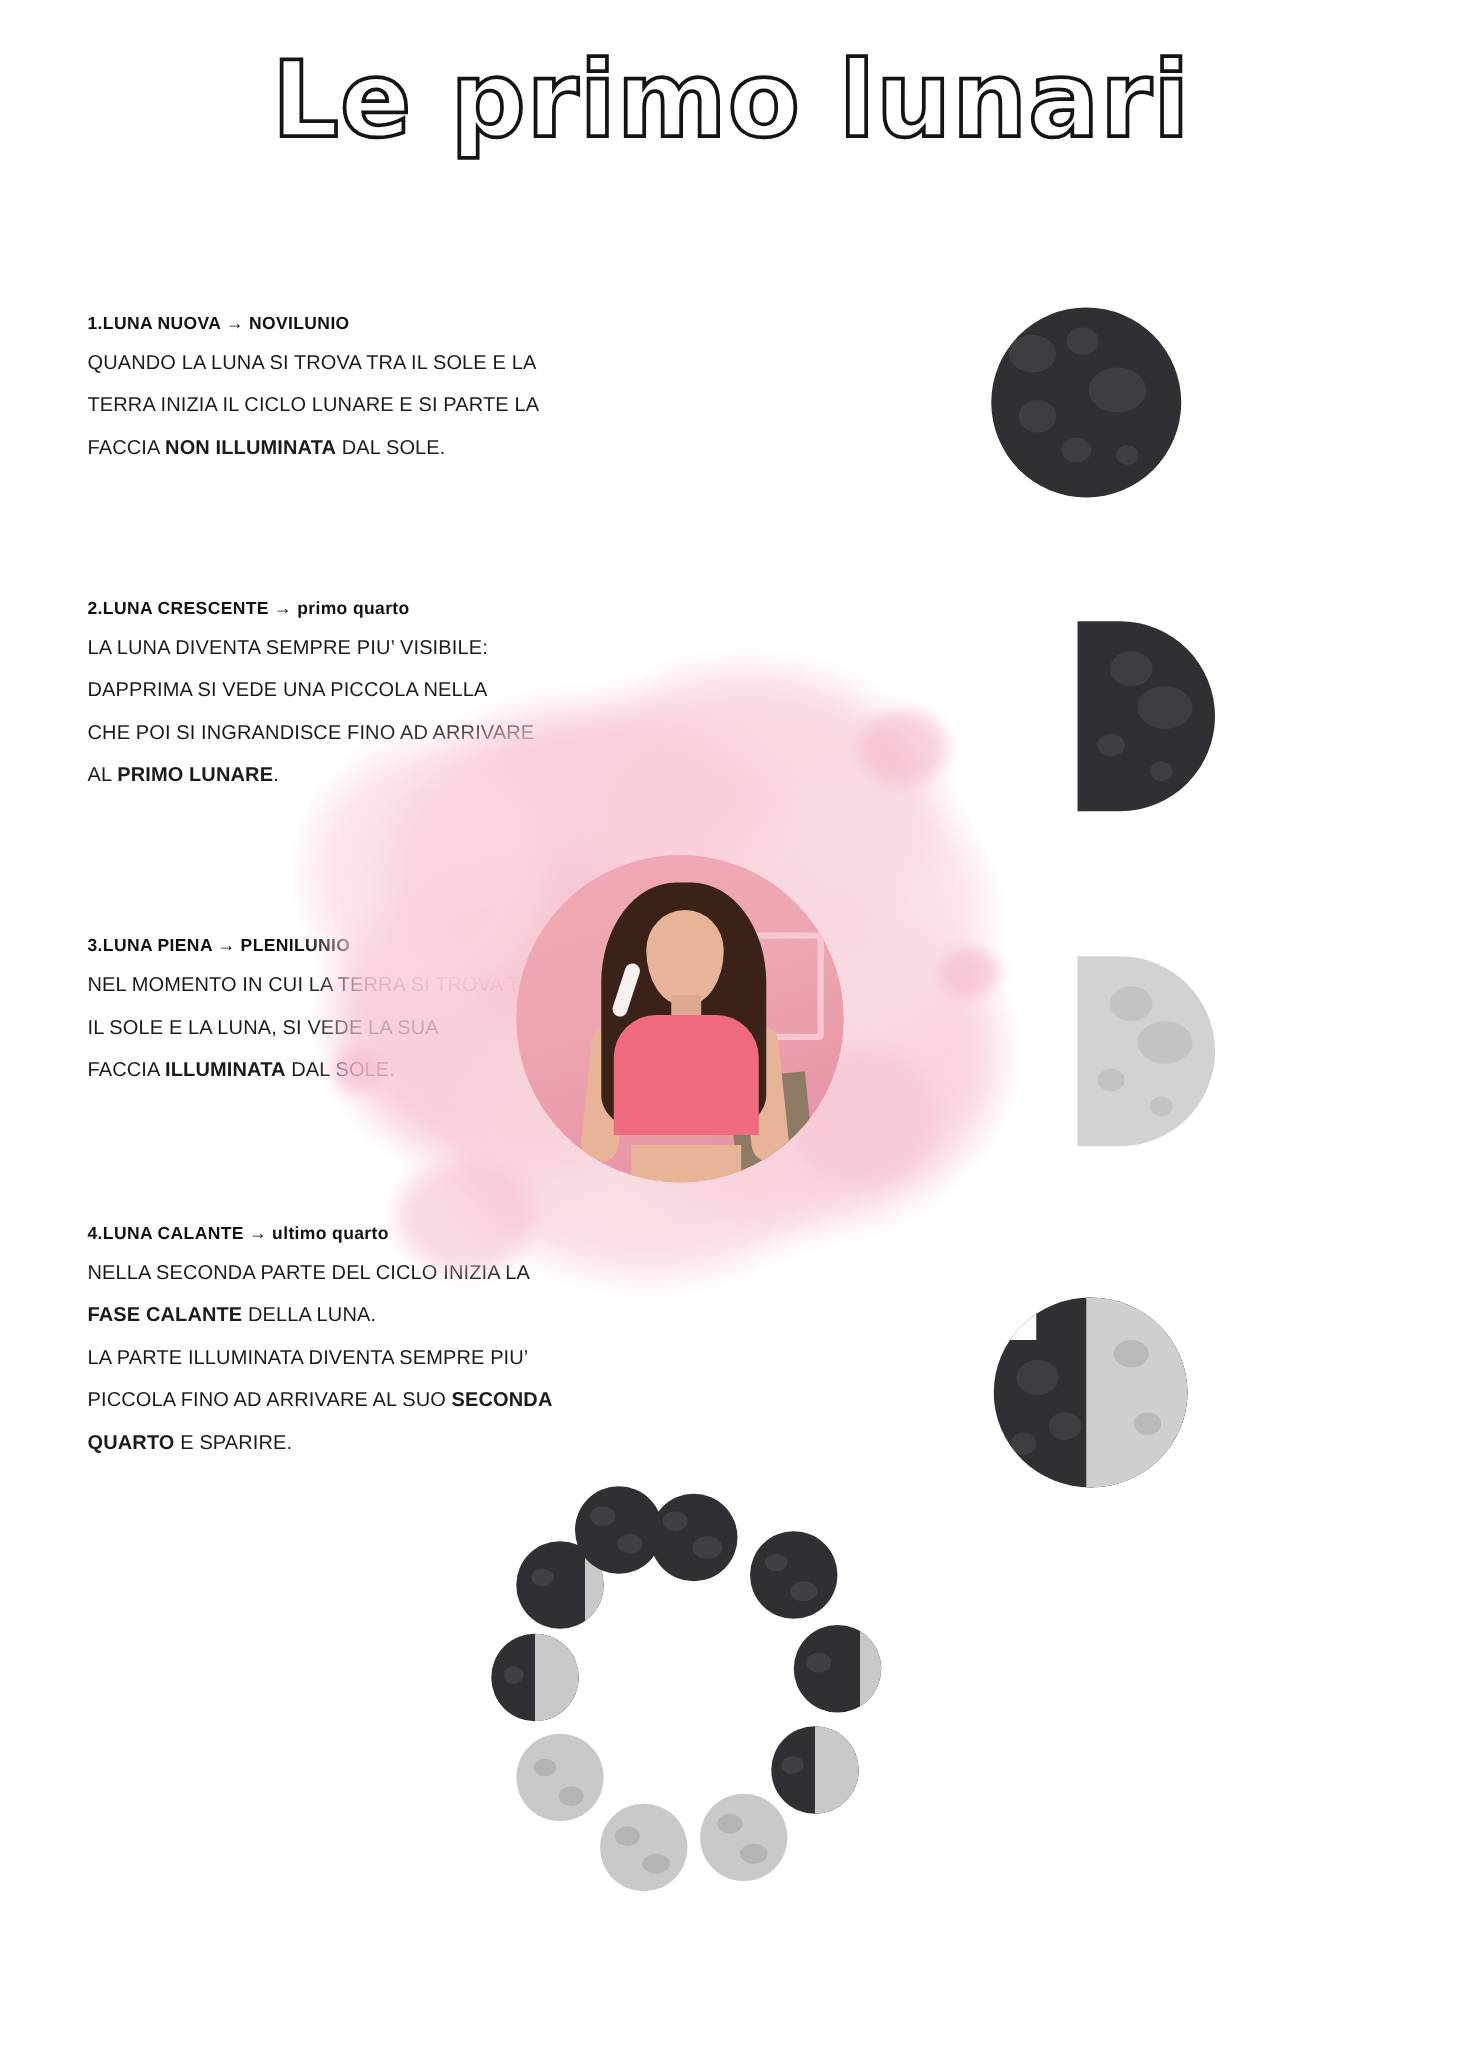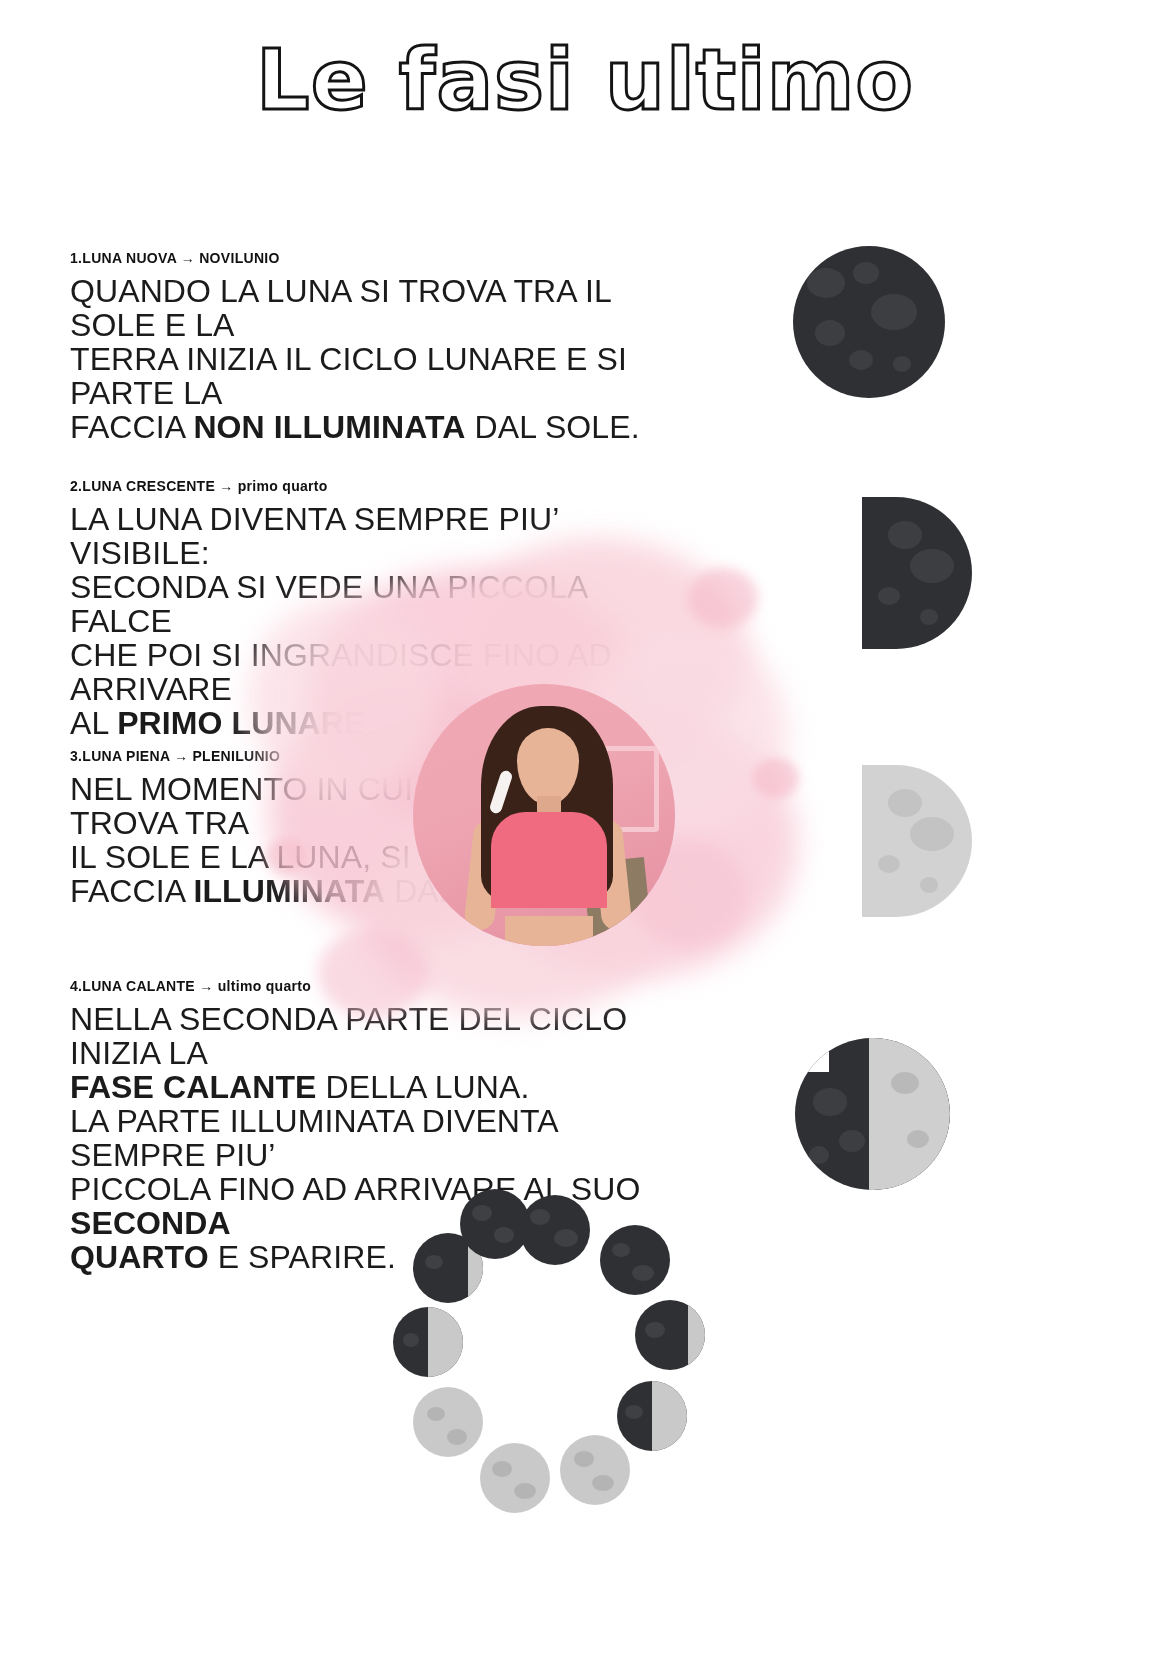--- a/index.html
+++ b/index.html
@@ -36,21 +36,21 @@
     margin: 0 0 8px 0;
     font-family: Liberation Sans, sans-serif;
     font-size: 14px;
     font-weight: 700;
     letter-spacing: 0.3px;
     color: #111;
     white-space: nowrap;
   }
   .block p {
     margin: 0;
-    font-size: 32px;
+    font-size: 16px;
     line-height: 34px;
     letter-spacing: 0.1px;
     color: #1b1b1b;
   }
   .block p b { font-weight: 700; }
 
   #block-1 { top: 250px; }
   #block-2 { top: 478px; }
   #block-3 { top: 748px; }
   #block-4 { top: 978px; width: 620px; }
@@ -219,36 +219,36 @@
   }
   .wm-photo .midriff {
     position: absolute;
     left: 92px; bottom: 0; width: 88px; height: 30px;
     background: #e8b498;
   }
 </style>
 </head>
 <body>
 
-<div class="page-title">Le fasi ultimo</div>
+<div class="page-title">Le primo lunari</div>
 
 <div class="block" id="block-1">
   <h2>1.LUNA NUOVA → NOVILUNIO</h2>
   <p>
     <span>QUANDO LA LUNA SI TROVA TRA IL SOLE E LA</span><br>
     <span>TERRA INIZIA IL CICLO LUNARE E SI PARTE LA</span><br>
     <span>FACCIA <b>NON ILLUMINATA</b> DAL SOLE.</span>
   </p>
 </div>
 
 <div class="block" id="block-2">
   <h2>2.LUNA CRESCENTE → primo quarto</h2>
   <p>
     <span>LA LUNA DIVENTA SEMPRE PIU’ VISIBILE:</span><br>
-    <span>SECONDA SI VEDE UNA PICCOLA FALCE</span><br>
+    <span>DAPPRIMA SI VEDE UNA PICCOLA NELLA</span><br>
     <span>CHE POI SI INGRANDISCE FINO AD ARRIVARE</span><br>
     <span>AL <b>PRIMO LUNARE</b>.</span>
   </p>
 </div>
 
 <div class="block" id="block-3">
   <h2>3.LUNA PIENA → PLENILUNIO</h2>
   <p>
     <span>NEL MOMENTO IN CUI LA TERRA SI TROVA TRA</span><br>
     <span>IL SOLE E LA LUNA, SI VEDE LA SUA</span><br>

